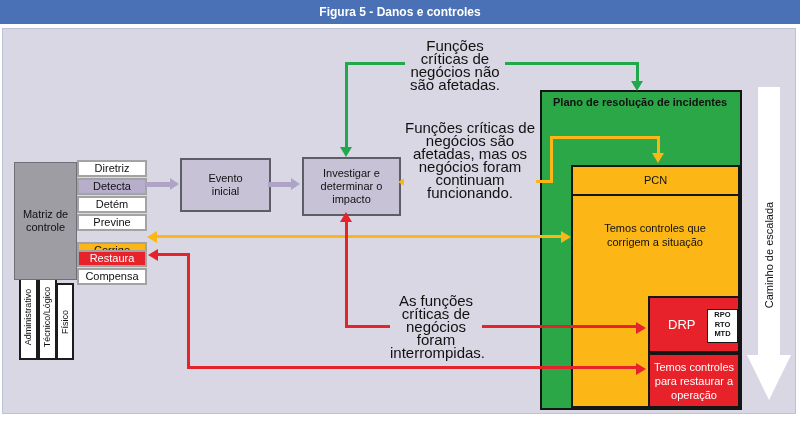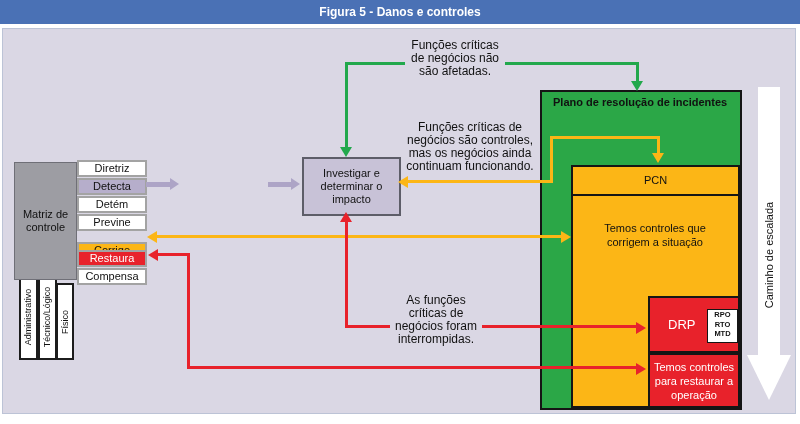--- a/index.html
+++ b/index.html
@@ -29,21 +29,21 @@
   .tri{width:0;height:0;z-index:5;}
   .t-right-y{border-top:6px solid transparent;border-bottom:6px solid transparent;border-left:10px solid #fcb616;}
   .t-left-y {border-top:6px solid transparent;border-bottom:6px solid transparent;border-right:10px solid #fcb616;}
   .t-down-y {border-left:6px solid transparent;border-right:6px solid transparent;border-top:10px solid #fcb616;}
   .t-right-r{border-top:6px solid transparent;border-bottom:6px solid transparent;border-left:10px solid #e8222b;}
   .t-left-r {border-top:6px solid transparent;border-bottom:6px solid transparent;border-right:10px solid #e8222b;}
   .t-up-r   {border-left:6px solid transparent;border-right:6px solid transparent;border-bottom:10px solid #e8222b;}
   .t-down-g {border-left:6px solid transparent;border-right:6px solid transparent;border-top:10px solid #22a84c;}
   .t-right-p{border-top:6px solid transparent;border-bottom:6px solid transparent;border-left:9px solid #ada4c6;}
   
-  .note{background:#dad7e4;font-size:12px;line-height:13px;text-align:center;z-index:6;}
+  .note{background:#dad7e4;font-size:15px;line-height:13px;text-align:center;z-index:6;}
   
   .greenbox{left:540px;top:90px;width:202px;height:320px;background:#2ba747;border:2px solid #151515;box-sizing:border-box;z-index:3;}
   .plantitle{left:553px;top:94px;width:185px;font-size:11px;font-weight:bold;line-height:17px;z-index:4;}
   .yellowbox{left:571px;top:165px;width:169px;height:243px;background:#fcb616;border:2px solid #151515;box-sizing:border-box;z-index:4;}
   .pcnhead{left:571px;top:165px;width:169px;height:31px;border-bottom:2px solid #151515;box-sizing:border-box;
            display:flex;align-items:center;justify-content:center;font-size:11px;z-index:4;}
   .pcnnote{left:595px;top:221px;width:120px;font-size:11px;line-height:14px;text-align:center;z-index:4;}
   .drpbox{left:648px;top:296px;width:92px;height:57px;background:#e8222b;border:2px solid #151515;box-sizing:border-box;z-index:4;}
   .drplabel{left:668px;top:317px;width:36px;color:#fff;font-size:13px;text-align:left;z-index:5;}
   .metrics{left:707px;top:309px;width:31px;height:34px;background:#fff;border:1px solid #151515;box-sizing:border-box;
@@ -81,20 +81,23 @@
   <div class="abs vbox" style="left:19px;top:273px;width:15px;height:83px;">
     <span class="vtext">Administrativo</span>
   </div>
   <div class="abs vbox" style="left:38px;top:273px;width:15px;height:83px;">
     <span class="vtext">Técnico/Lógico</span>
   </div>
   <div class="abs vbox" style="left:56px;top:283px;width:14px;height:73px;">
     <span class="vtext">Físico</span>
   </div>
 
+  <div class="abs flowbox" style="left:180px;top:158px;width:87px;height:50px;">
+    <div style="width:48px;">Evento inicial</div>
+  </div>
   <div class="abs flowbox" style="left:302px;top:157px;width:95px;height:55px;">
     <div style="width:82px;">Investigar e determinar o impacto</div>
   </div>
 
   <div class="abs ln p" style="left:146px;top:182px;width:24px;height:5px;"></div>
   <div class="abs tri t-right-p" style="left:170px;top:178px;"></div>
   <div class="abs ln p" style="left:268px;top:182px;width:23px;height:5px;"></div>
   <div class="abs tri t-right-p" style="left:291px;top:178px;"></div>
 
   <div class="abs ln g" style="left:345px;top:62px;width:3px;height:86px;"></div>
@@ -119,21 +122,21 @@
   <div class="abs ln r" style="left:345px;top:325px;width:293px;height:3px;"></div>
   <div class="abs tri t-right-r" style="left:636px;top:322px;"></div>
 
   <div class="abs tri t-left-r" style="left:148px;top:249px;"></div>
   <div class="abs ln r" style="left:158px;top:253px;width:32px;height:3px;"></div>
   <div class="abs ln r" style="left:187px;top:253px;width:3px;height:116px;"></div>
   <div class="abs ln r" style="left:187px;top:366px;width:451px;height:3px;"></div>
   <div class="abs tri t-right-r" style="left:636px;top:363px;"></div>
 
   <div class="abs note" style="left:405px;top:39px;width:100px;">Funções críticas de negócios não são afetadas.</div>
-  <div class="abs note" style="left:404px;top:121px;width:132px;">Funções críticas de negócios são controles, mas os negócios ainda continuam funcionando.</div>
+  <div class="abs note" style="left:404px;top:121px;width:132px;">Funções críticas de negócios são afetadas, mas os negócios foram continuam funcionando.</div>
   <div class="abs note" style="left:390px;top:294px;width:92px;">As funções críticas de negócios foram interrompidas.</div>
 
   <div class="abs greenbox"></div>
   <div class="abs plantitle">Plano de resolução de incidentes</div>
 
   <div class="abs yellowbox"></div>
   <div class="abs pcnhead">
     <span>PCN</span>
   </div>
   <div class="abs pcnnote">Temos controles que corrigem a situação</div>

